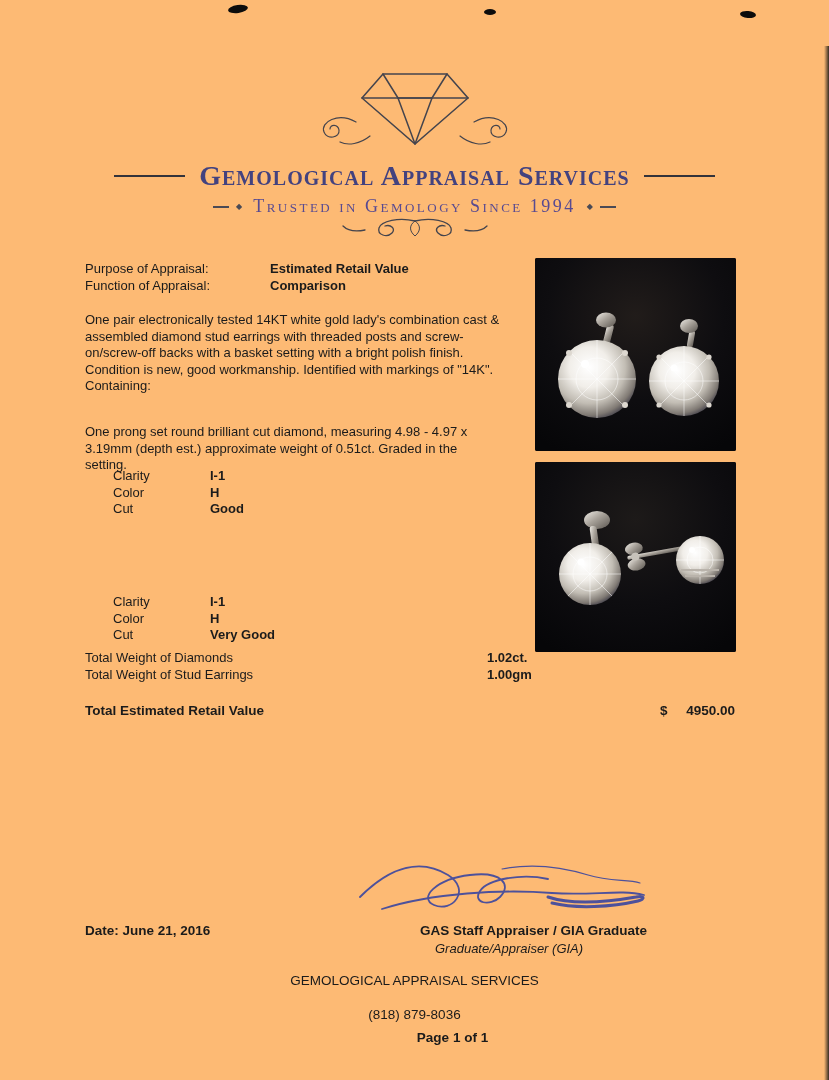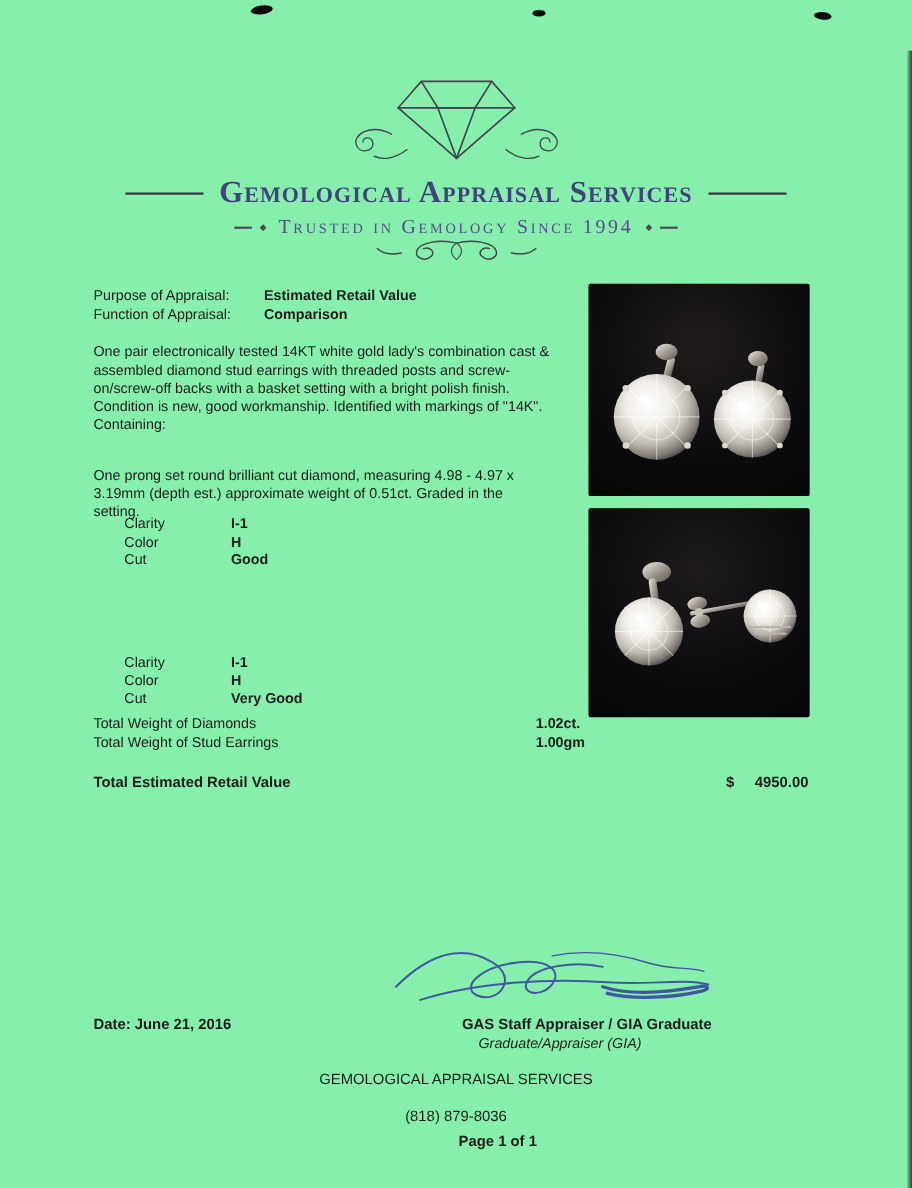--- a/index.html
+++ b/index.html
@@ -1,21 +1,21 @@
 <!DOCTYPE html>
 <html><head>
 <meta charset="utf-8">
 <style>
   * { margin:0; padding:0; box-sizing:border-box; }
   html,body { background:#e9e9e9; }
   body { font-family:"Liberation Sans", sans-serif; color:#1b1b1b; }
-  .page { position:relative; width:829px; height:1080px; margin:0 auto; background:#86efac; overflow:hidden; }
+  .page { position:relative; width:829px; height:1080px; margin:0 auto; background:#fdba74; overflow:hidden; }
   .abs { position:absolute; }
   .b { font-weight:bold; }
-  .txt { font-size:13px; line-height:16.5px; color:#1b1b1b; }
+  .txt { font-size:13px; line-height:16.5px; color:#1b1b1b;gap:30px; }
 
   
   .logo { left:50%; transform:translateX(-50%); top:66px; }
   .title-row { top:160px; left:114px; width:601px; display:flex; align-items:center; gap:14px; }
   .title-rule { flex:1; border-top:2px solid #33333b; }
   .doc-title { font-family:"Liberation Serif", serif; font-variant:small-caps; font-size:28px; letter-spacing:1px; color:#43427f; white-space:nowrap; }
   .tagline-row { top:196px; left:0; width:100%; display:flex; justify-content:center; align-items:center; }
   .tl-line { width:16px; border-top:2px solid #4a4a55; }
   .tl-diamond { font-size:8px; color:#4a4a55; margin:0 7px; line-height:1; }
   .tagline { font-family:"Liberation Serif", serif; font-variant:small-caps; font-size:18px; letter-spacing:2.5px; color:#584a91; margin:0 4px; }

